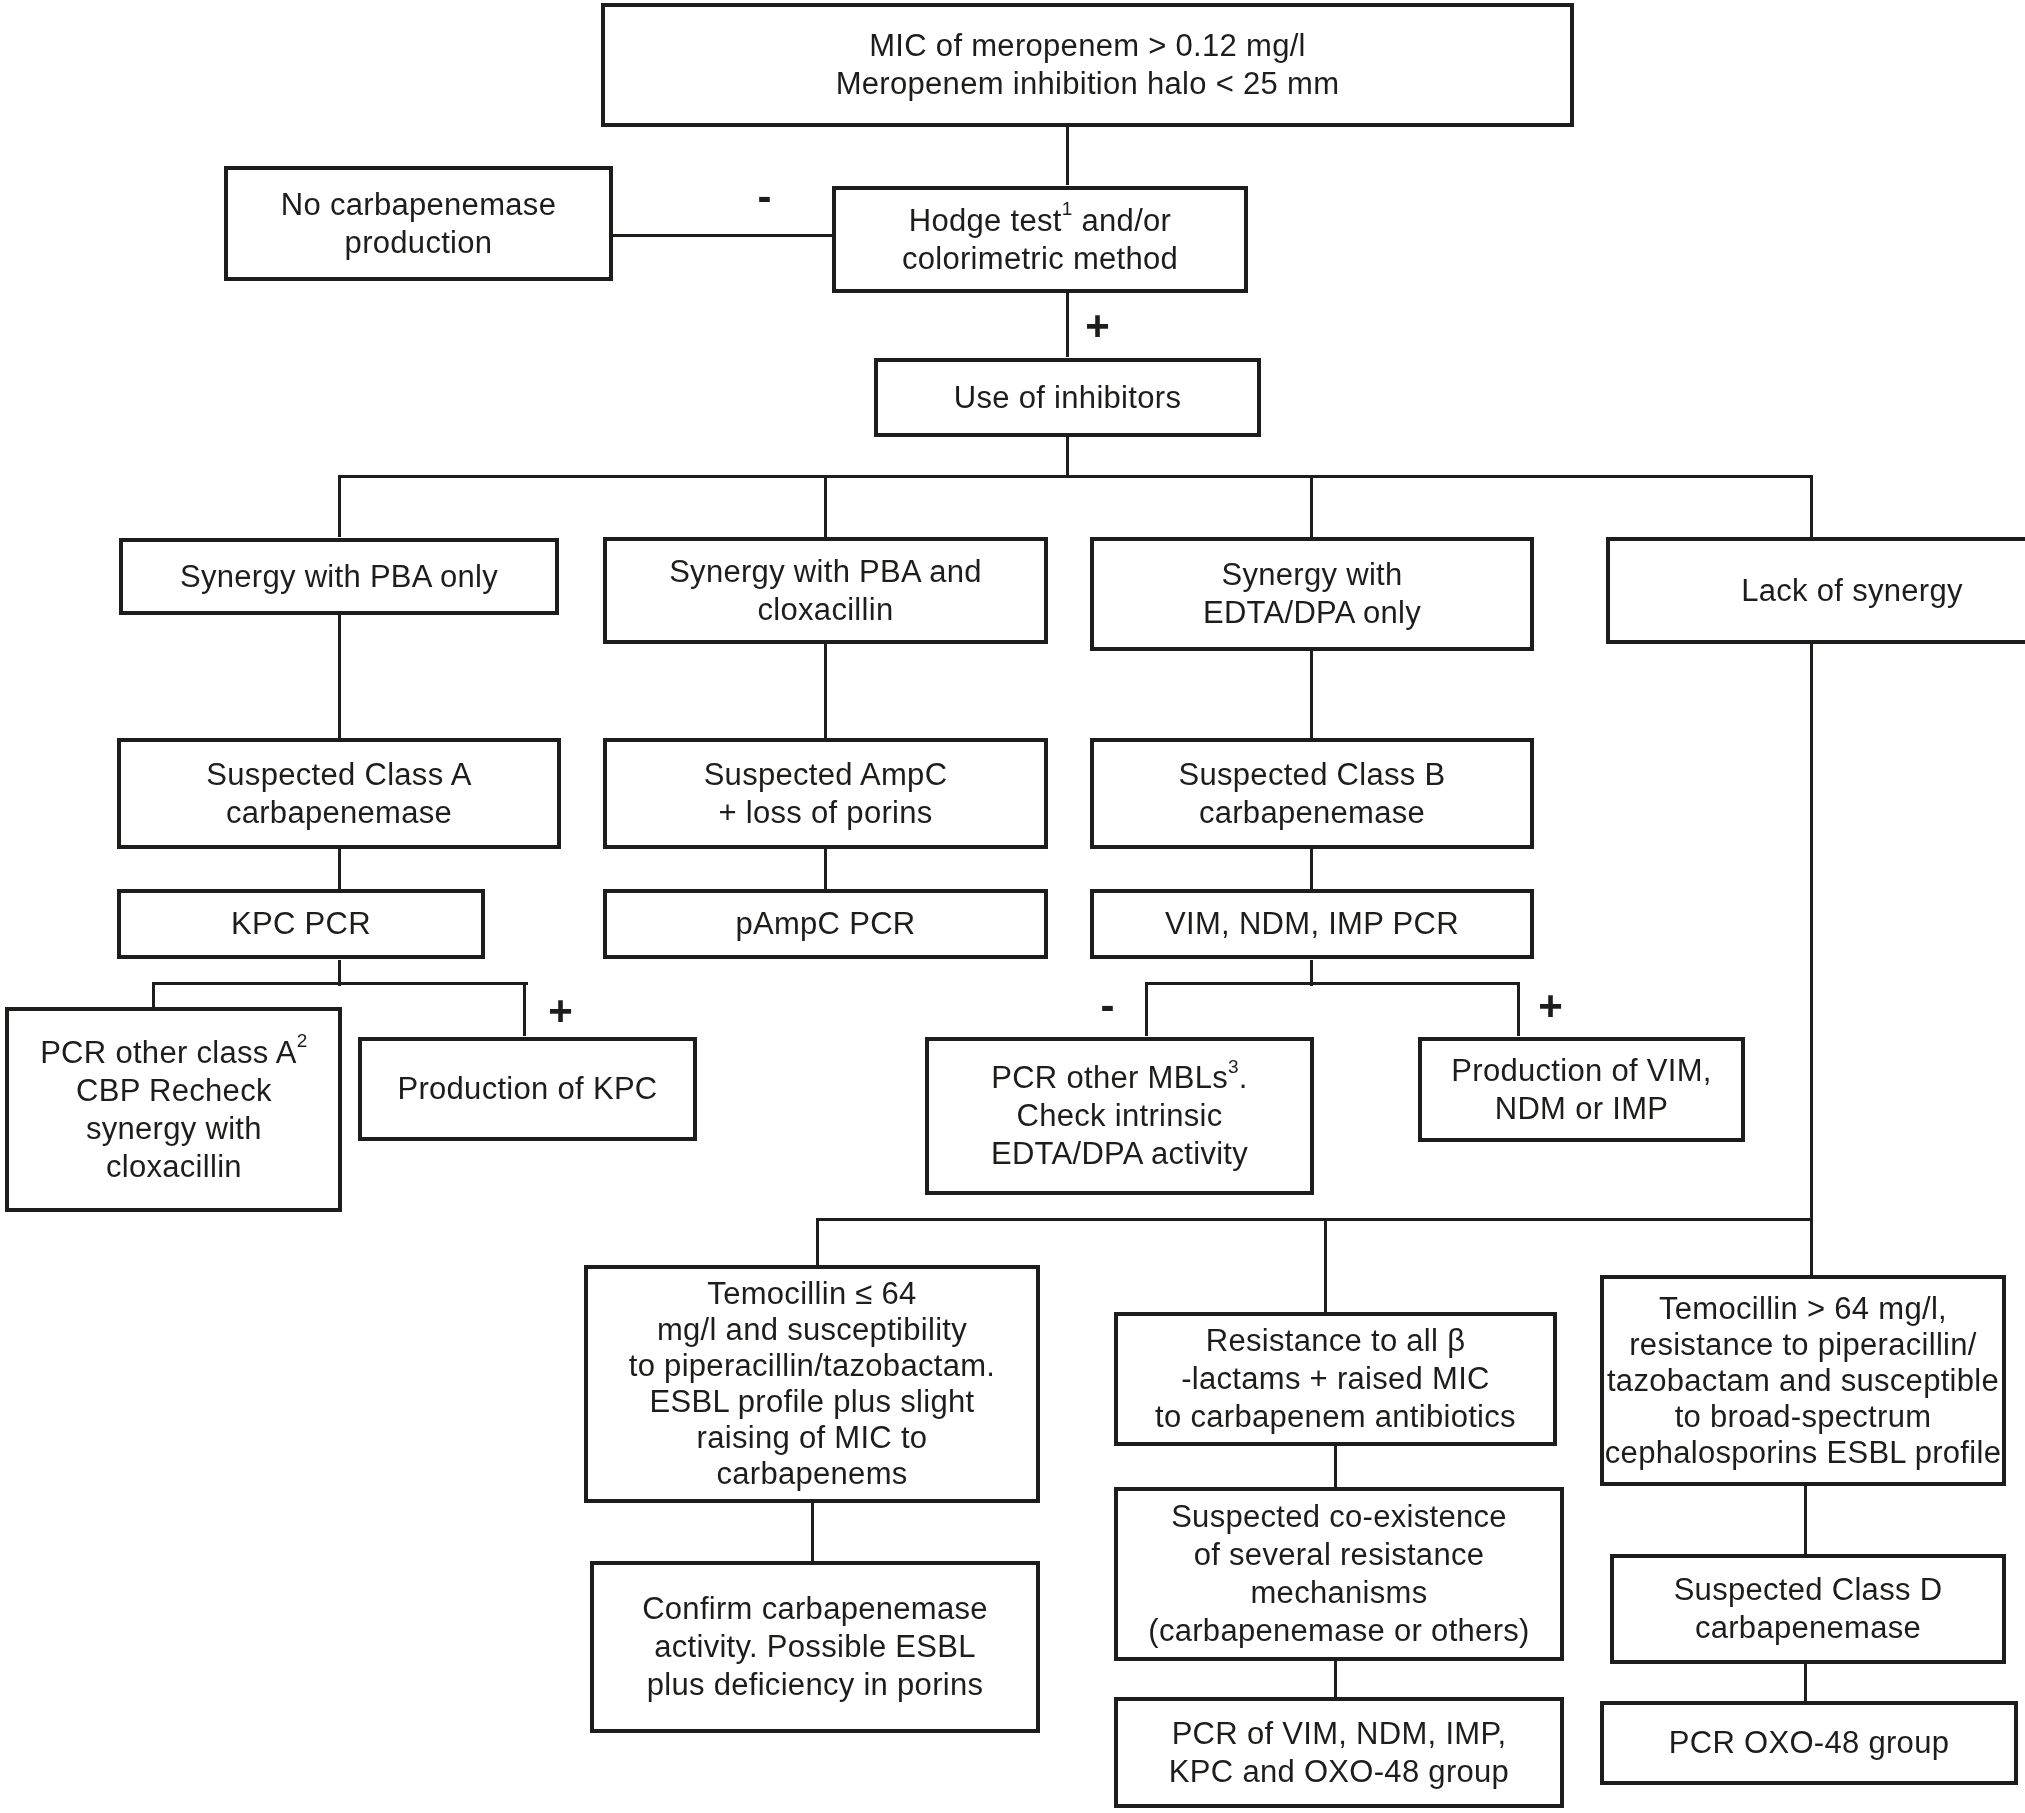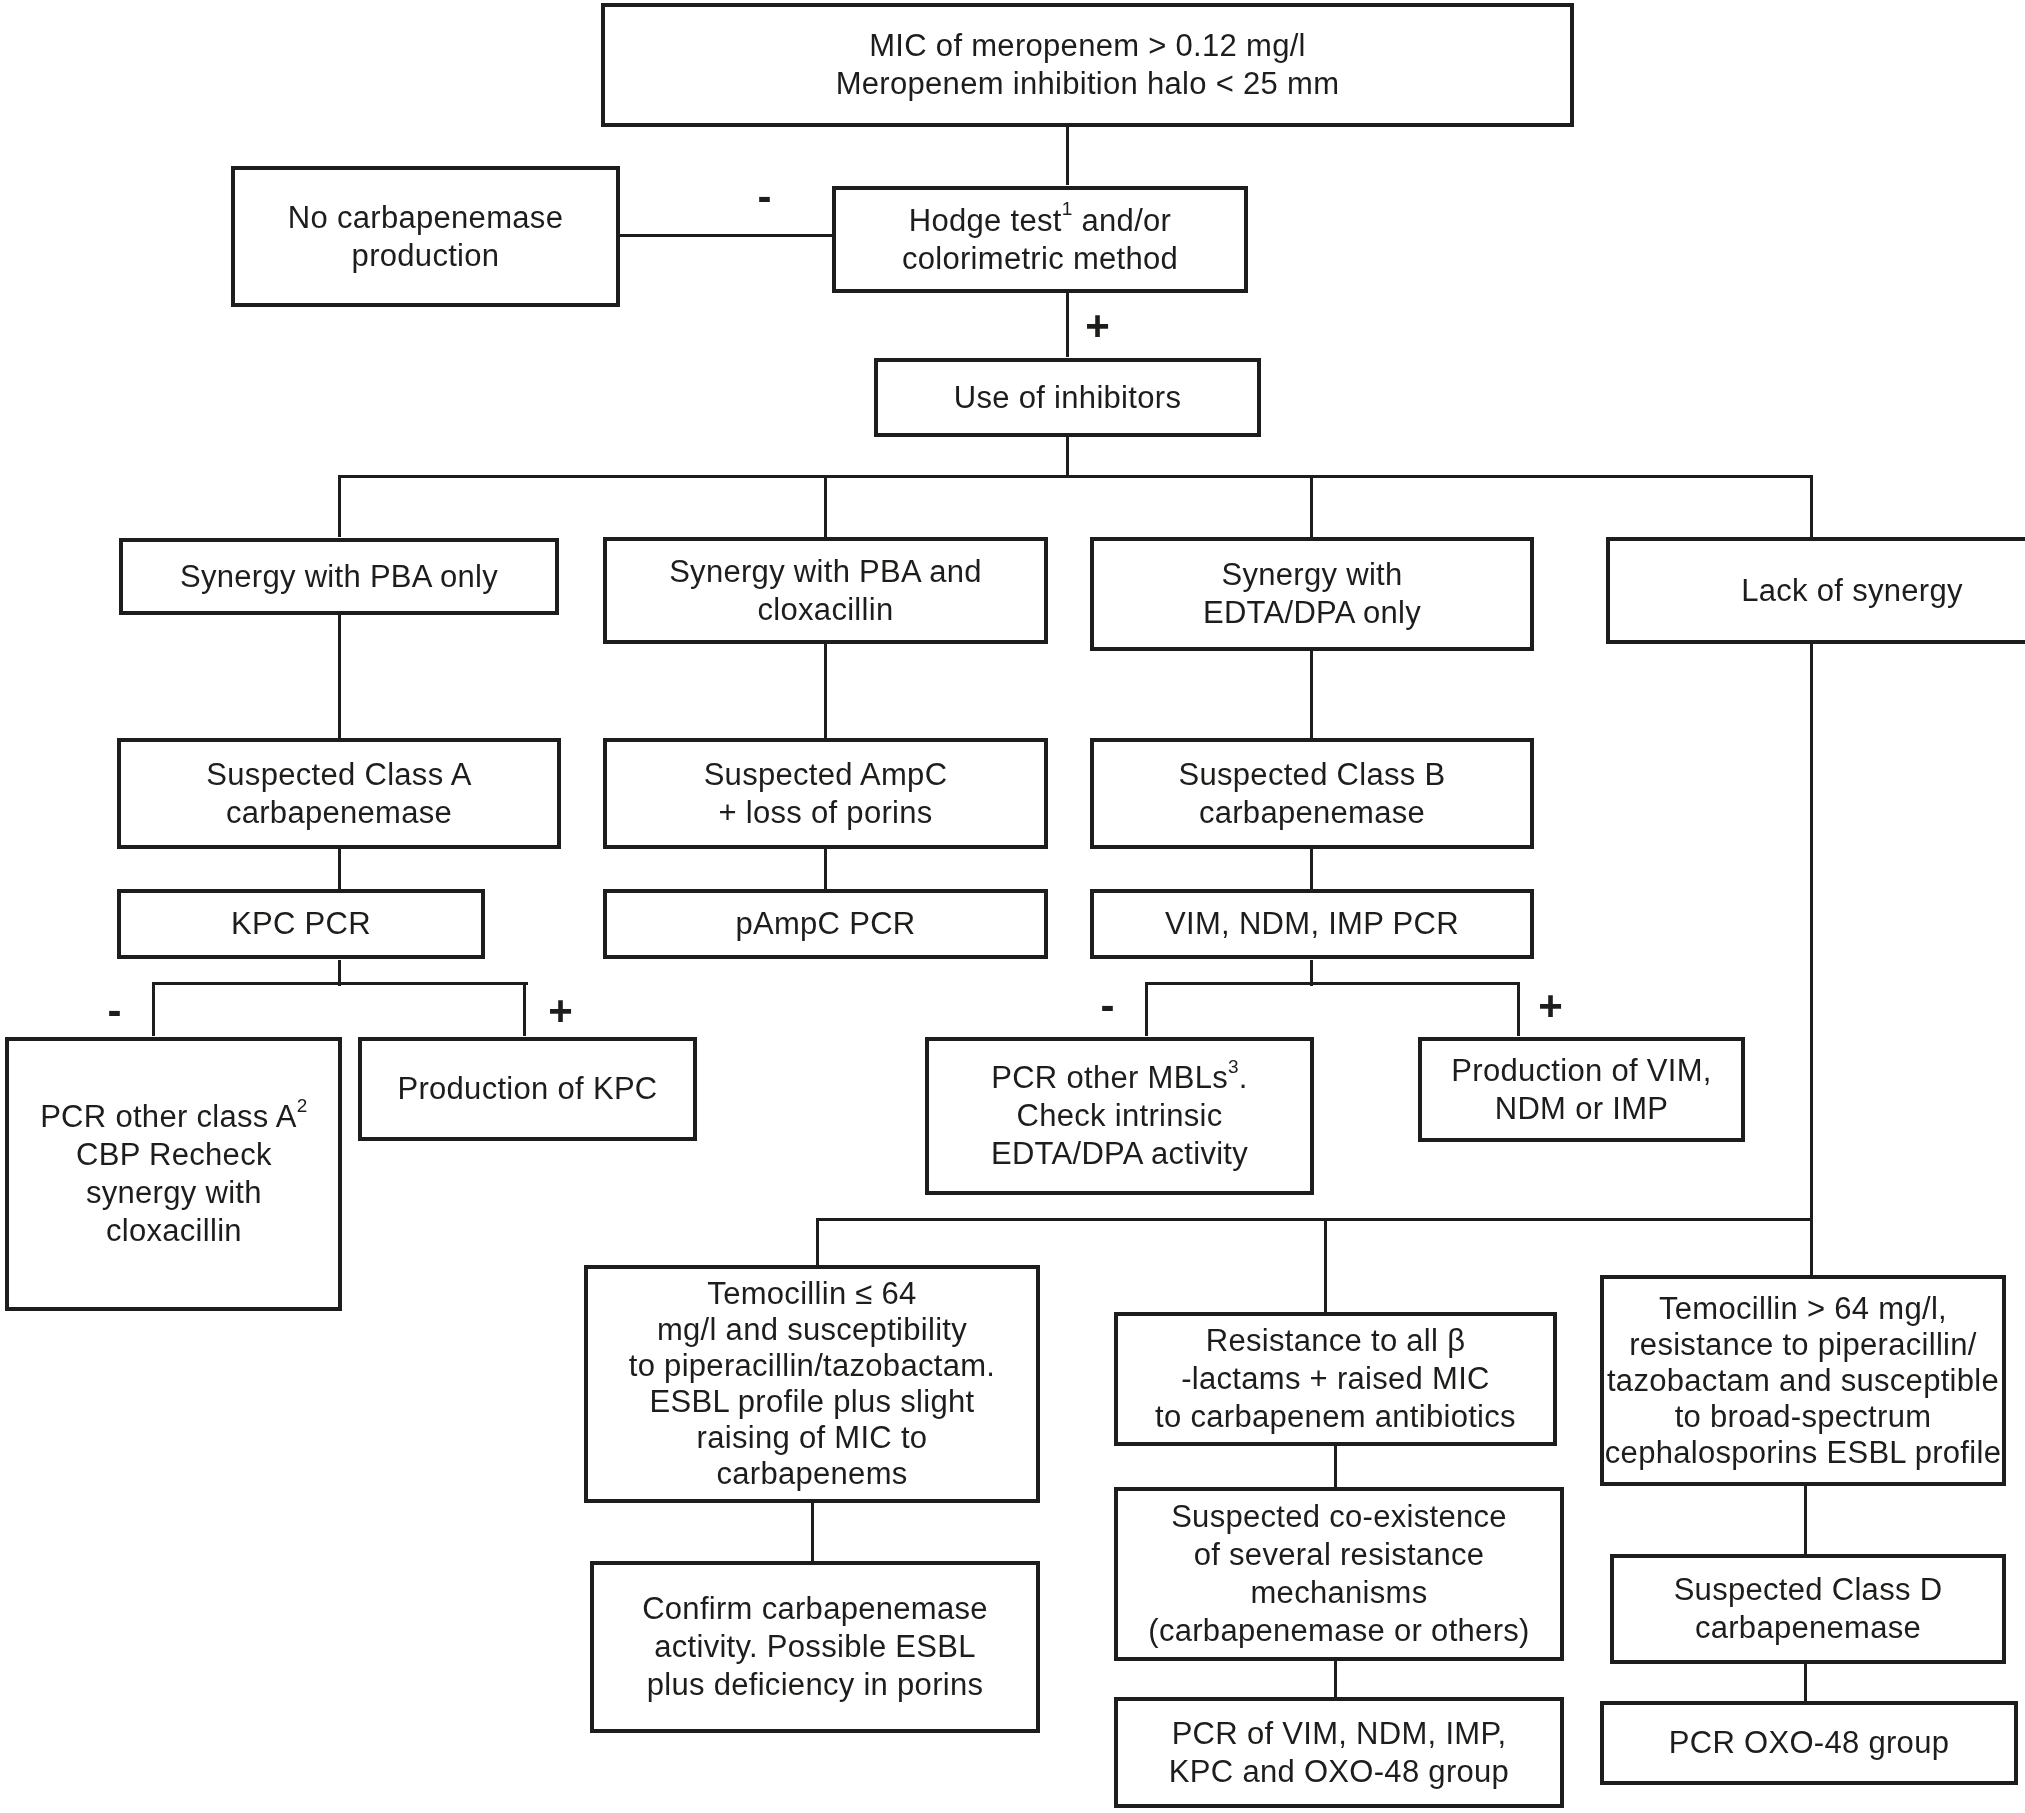--- a/index.html
+++ b/index.html
@@ -83,21 +83,21 @@
   <div class="pm" style="left:91px;top:990px">-</div>
   <div class="pm" style="left:537px;top:990px">+</div>
   <div class="pm" style="left:1084px;top:985px">-</div>
   <div class="pm" style="left:1527px;top:985px">+</div>
 
   <div class="box" style="left:601px;top:3.4px;width:973px;height:124px">
     <div class="ln">MIC of meropenem &gt; 0.12 mg/l</div>
     <div class="ln">Meropenem inhibition halo &lt; 25 mm</div>
   </div>
 
-  <div class="box" style="left:231px;top:166px;width:389px;height:141px">
+  <div class="box" style="left:224px;top:166px;width:389px;height:115px">
     <div class="ln">No carbapenemase</div>
     <div class="ln">production</div>
   </div>
 
   <div class="box" style="left:832px;top:186px;width:416px;height:107px">
     <div class="ln"><span>Hodge test</span><sup>1</sup><span> and/or</span></div>
     <div class="ln">colorimetric method</div>
   </div>
 
   <div class="box" style="left:874px;top:358px;width:387px;height:79px">
@@ -142,21 +142,21 @@
   </div>
 
   <div class="box" style="left:603px;top:889px;width:445px;height:70px">
     <div class="ln">pAmpC PCR</div>
   </div>
 
   <div class="box" style="left:1090px;top:889px;width:444px;height:70px">
     <div class="ln">VIM, NDM, IMP PCR</div>
   </div>
 
-  <div class="box" style="left:5.4px;top:1037px;width:337px;height:274px">
+  <div class="box" style="left:5.4px;top:1007px;width:337px;height:205px">
     <div class="ln"><span>PCR other class A</span><sup>2</sup></div>
     <div class="ln">CBP Recheck</div>
     <div class="ln">synergy with</div>
     <div class="ln">cloxacillin</div>
   </div>
 
   <div class="box" style="left:358px;top:1037px;width:339px;height:104px">
     <div class="ln">Production of KPC</div>
   </div>
 

